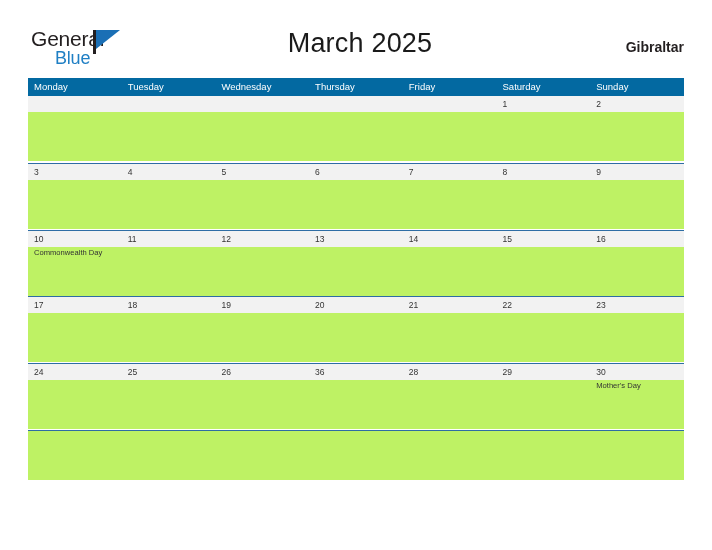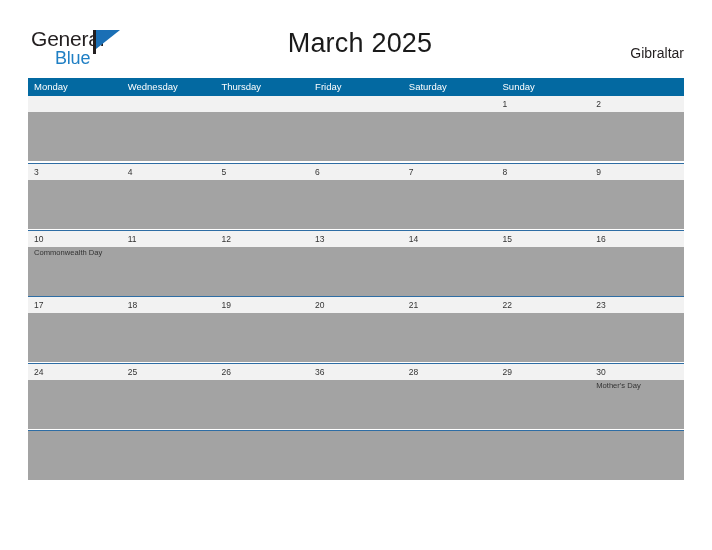--- a/index.html
+++ b/index.html
@@ -83,25 +83,25 @@
     text-align: center;
     font-size: 27px;
     color: #1a1a1a;
     font-family: "Liberation Sans", sans-serif;
     letter-spacing: 0.2px;
   }
 
   .country-label {
     position: absolute;
     right: 28px;
-    top: 45px;
+    top: 39px;
     font-size: 14px;
     color: #231f20;
     font-family: "Liberation Sans", sans-serif;
-    font-weight: normal;
+    font-weight: bold;
   }
 
   
   .calendar {
     position: absolute;
     left: 28px;
     top: 78px;
     width: 656px;
   }
 
@@ -137,21 +137,21 @@
   .week-datestrip {
     display: flex;
     width: 656px;
     height: 16px;
     background: #f2f2f2;
   }
   .week-body {
     display: flex;
     width: 656px;
     height: 49px;
-    background: #a3a3a3;
+    background: #bef264;
     justify-content: space-between;
   }
 
   .date-cell {
     width: 93.71px;
     box-sizing: border-box;
     padding-left: 6px;
     font-size: 8.5px;
     line-height: 16px;
     color: #333333;
@@ -190,20 +190,21 @@
     <div class="month-title">March 2025</div>
 
     <div class="country-label">Gibraltar</div>
 
   </div>
 
   <div class="calendar">
 
     <div class="weekday-header">
       <div class="weekday-cell">Monday</div>
+      <div class="weekday-cell">Tuesday</div>
       <div class="weekday-cell">Wednesday</div>
       <div class="weekday-cell">Thursday</div>
       <div class="weekday-cell">Friday</div>
       <div class="weekday-cell">Saturday</div>
       <div class="weekday-cell">Sunday</div>
     </div>
 
     <div class="week-row first">
       <div class="week-datestrip">
         <div class="date-cell"></div>

